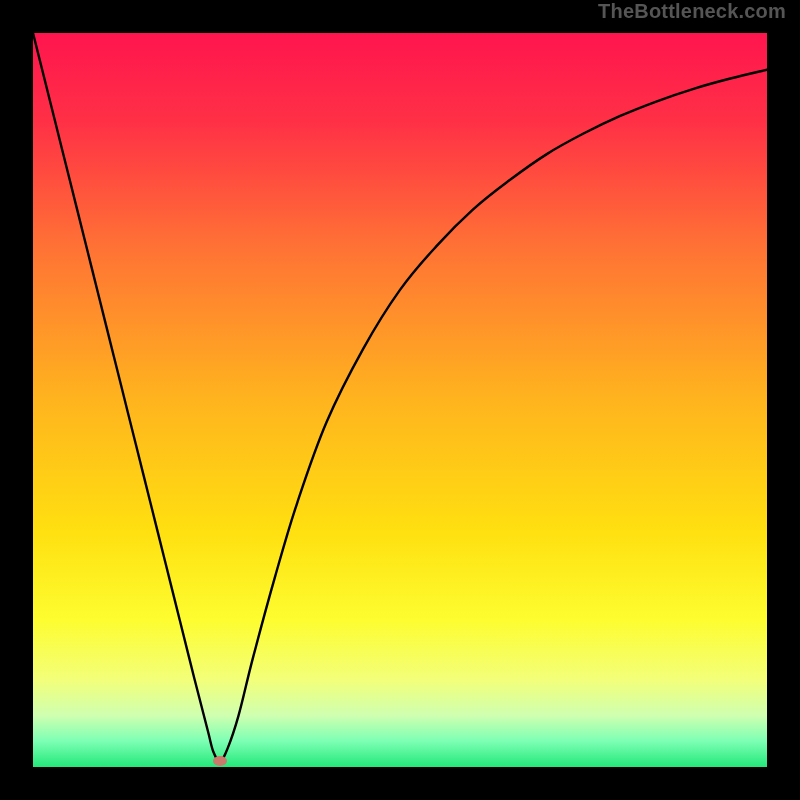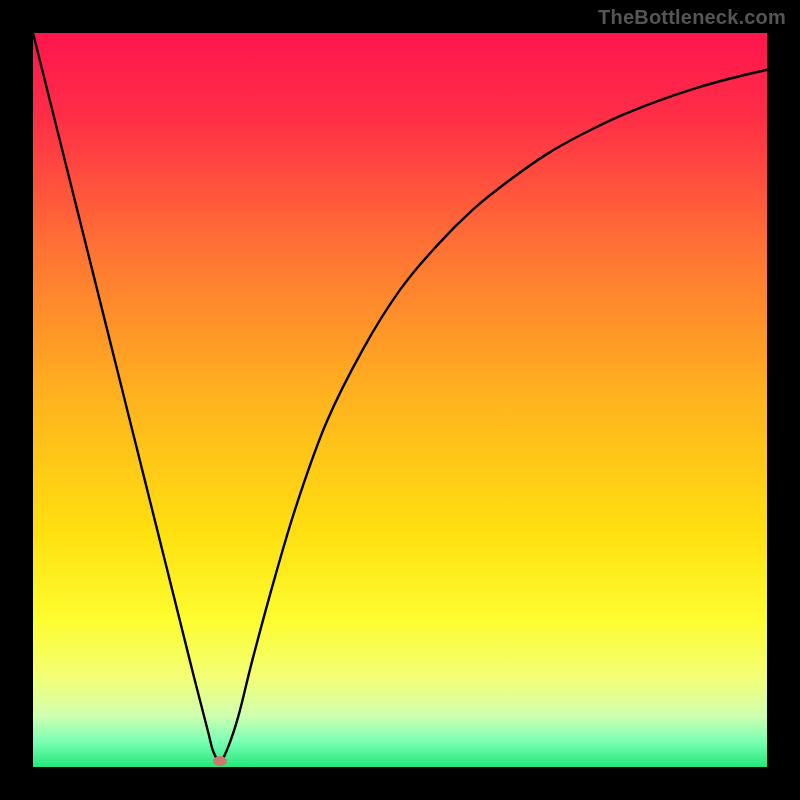--- a/index.html
+++ b/index.html
@@ -26,21 +26,21 @@
     width: 734px;
     height: 734px;
     overflow: hidden;
   }
   .gradient {
     position: absolute;
     inset: 0;
   }
   .attribution {
     position: absolute;
-    top: 6px;
+    top: 0;
     right: 14px;
     color: #555;
     font-size: 20px;
     font-weight: 600;
     letter-spacing: 0.2px;
   }
   svg.curve {
     position: absolute;
     inset: 0;
   }

